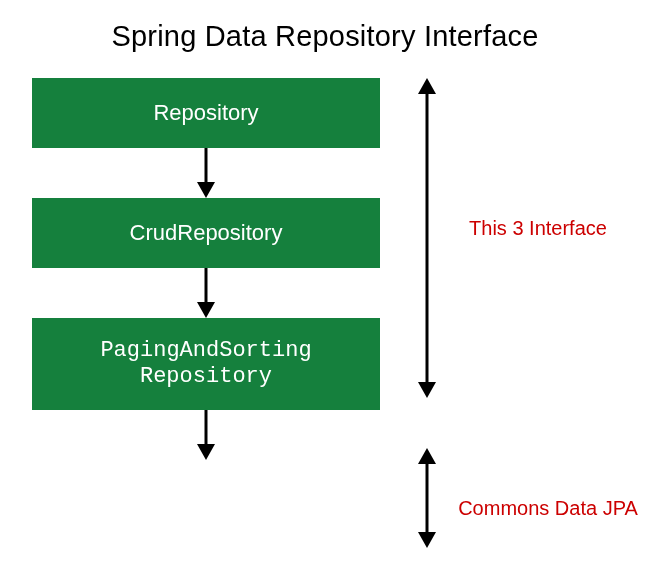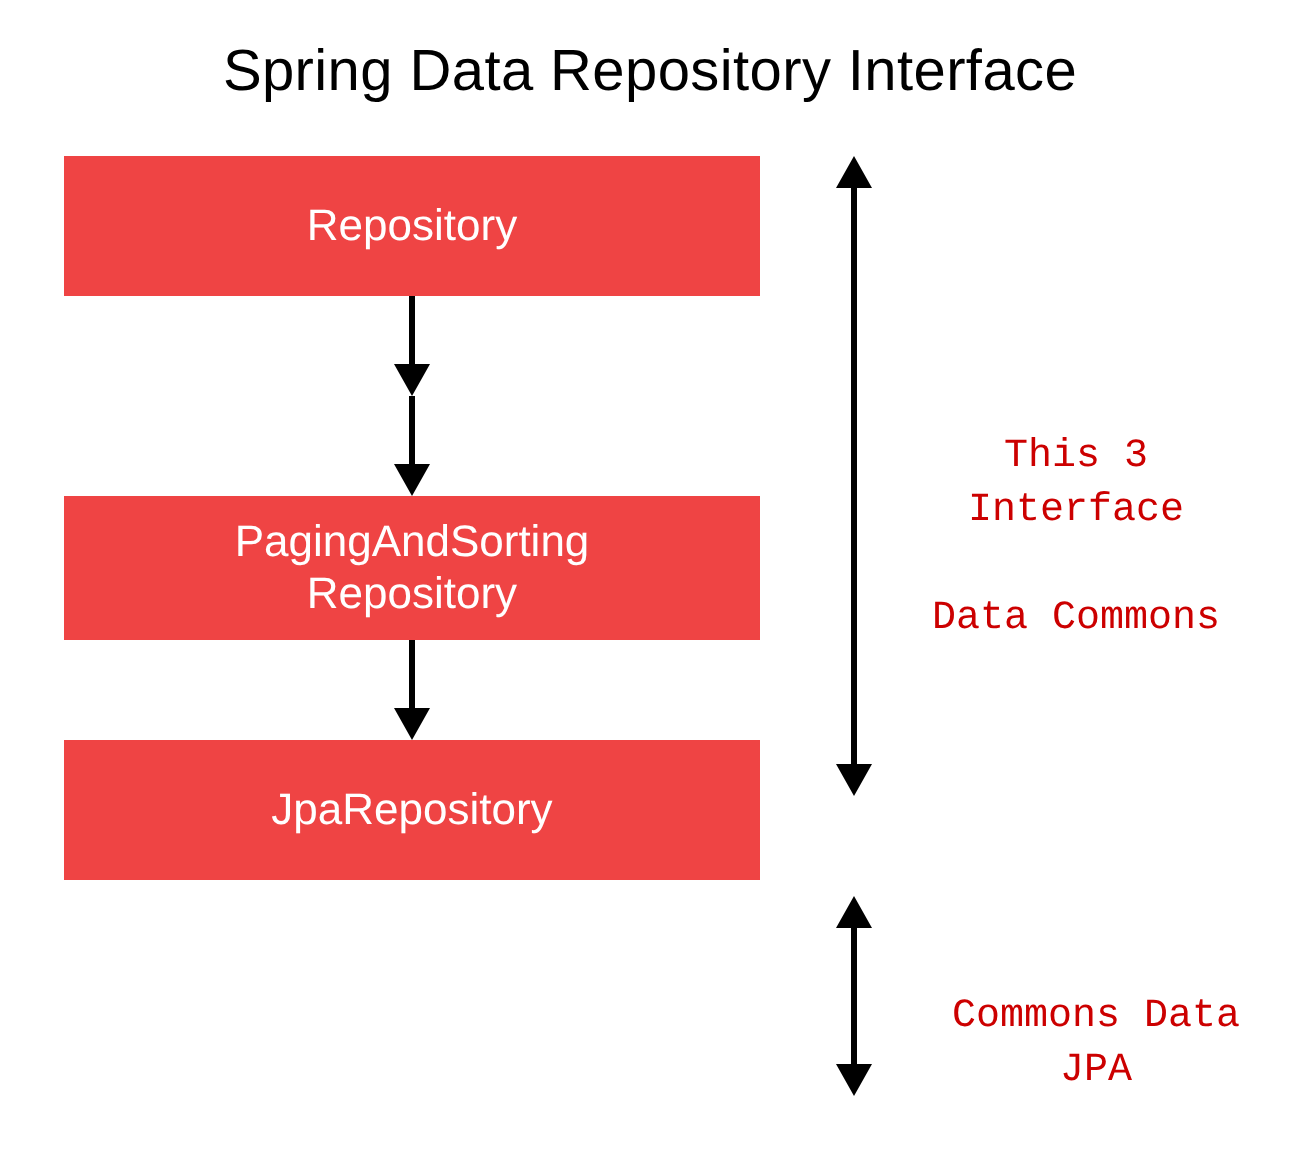--- a/index.html
+++ b/index.html
@@ -20,52 +20,52 @@
       padding-bottom: 8px;
       letter-spacing: 0.2px;
     }
     .column {
       position: absolute;
       left: 32px;
       top: 78px;
       width: 348px;
     }
     .box {
-      background: #ef4444;
+      background: #15803d;
       color: #ffffff;
       font-size: 22px;
       font-weight: 400;
       height: 70px;
       display: flex;
       align-items: center;
       justify-content: center;
       text-align: center;
       line-height: 1.2;
       padding: 6px 10px;
     }
     .box.tall {
-      height: 72px;
+      height: 92px;
+      font-family: Liberation Mono, monospace;
     }
     .arrow-between {
       display: flex;
       align-items: center;
       justify-content: center;
       height: 50px;
     }
     .dbl-arrow {
       position: absolute;
     }
     .annotation {
       position: absolute;
       color: #cc0000;
       font-size: 20px;
       text-align: center;
       line-height: 1.35;
       width: 180px;
-      font-family: Liberation Mono, monospace;
     }
     .ann1 { left: 448px; top: 215px; }
     .ann2 { left: 458px; top: 495px; }
   </style>
 </head>
 <body>
 
 <div class="title">Spring Data Repository Interface</div>
 
 <div class="column">
@@ -74,20 +74,23 @@
     <span>Repository</span>
   </div>
 
   <div class="arrow-between">
     <svg width="28" height="50">
       <line x1="14" y1="0" x2="14" y2="36" stroke="#000" stroke-width="3"></line>
       <polygon points="14,50 5,34 23,34" fill="#000"></polygon>
     </svg>
   </div>
 
+  <div class="box">
+    <span>CrudRepository</span>
+  </div>
 
   <div class="arrow-between">
     <svg width="28" height="50">
       <line x1="14" y1="0" x2="14" y2="36" stroke="#000" stroke-width="3"></line>
       <polygon points="14,50 5,34 23,34" fill="#000"></polygon>
     </svg>
   </div>
 
   <div class="box tall">
     <span>
@@ -96,39 +99,35 @@
     </span>
   </div>
 
   <div class="arrow-between">
     <svg width="28" height="50">
       <line x1="14" y1="0" x2="14" y2="36" stroke="#000" stroke-width="3"></line>
       <polygon points="14,50 5,34 23,34" fill="#000"></polygon>
     </svg>
   </div>
 
-  <div class="box">
-    <span>JpaRepository</span>
-  </div>
 
 </div>
 
 <svg class="dbl-arrow" style="left:412px; top:78px;" width="30" height="320">
   <line x1="15" y1="14" x2="15" y2="306" stroke="#000" stroke-width="3"></line>
   <polygon points="15,0 6,16 24,16" fill="#000"></polygon>
   <polygon points="15,320 6,304 24,304" fill="#000"></polygon>
 </svg>
 
 <svg class="dbl-arrow" style="left:412px; top:448px;" width="30" height="100">
   <line x1="15" y1="14" x2="15" y2="86" stroke="#000" stroke-width="3"></line>
   <polygon points="15,0 6,16 24,16" fill="#000"></polygon>
   <polygon points="15,100 6,84 24,84" fill="#000"></polygon>
 </svg>
 
 <div class="annotation ann1">
   <span>This 3 Interface</span><br>
   <br>
-  <span>Data Commons</span>
 </div>
 
 <div class="annotation ann2">
   <span>Commons Data JPA</span>
 </div>
 
 </body></html>

